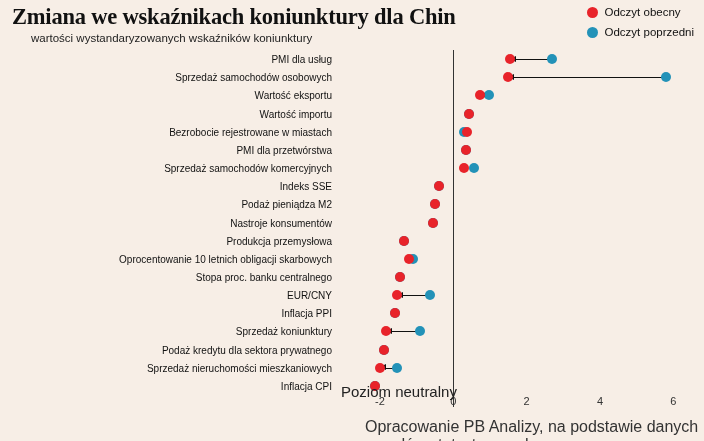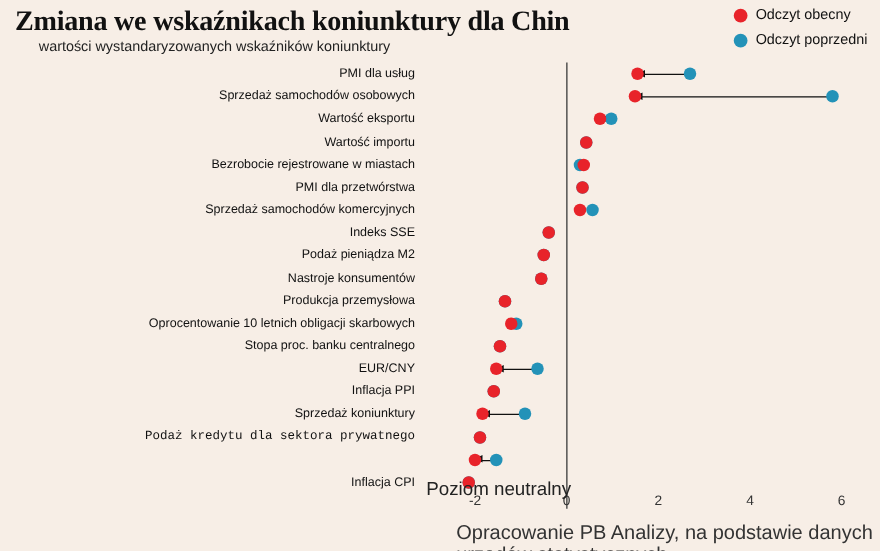--- a/index.html
+++ b/index.html
@@ -99,21 +99,22 @@
     <div class="cat-label" style="top: 118.026px;">Sprzedaż samochodów komercyjnych</div>
     <div class="cat-label" style="top: 136.184px;">Indeks SSE</div>
     <div class="cat-label" style="top: 154.342px;">Podaż pieniądza M2</div>
     <div class="cat-label" style="top: 172.5px;">Nastroje konsumentów</div>
     <div class="cat-label" style="top: 190.658px;">Produkcja przemysłowa</div>
     <div class="cat-label" style="top: 208.816px;">Oprocentowanie 10 letnich obligacji skarbowych</div>
     <div class="cat-label" style="top: 226.974px;">Stopa proc. banku centralnego</div>
     <div class="cat-label" style="top: 245.132px;">EUR/CNY</div>
     <div class="cat-label" style="top: 263.289px;">Inflacja PPI</div>
     <div class="cat-label" style="top: 281.447px;">Sprzedaż koniunktury</div>
-    <div class="cat-label" style="top: 299.605px; font-family: Liberation Mono, monospace;">Podaż kredytu dla sektora prywatnego</div>
+    <div class="cat-label" style="top: 299.605px;">Podaż kredytu dla sektora prywatnego</div>
+    <div class="cat-label" style="top: 317.763px;">Sprzedaż nieruchomości mieszkaniowych</div>
     <div class="cat-label" style="top: 335.921px;">Inflacja CPI</div>
   </div>
 <div id="plot">
     <div class="zero-line" style="left: 117.333px;"></div>
     <div class="conn" style="top: 9.07895px; left: 174.167px; width: 42.1667px;"></div>
     <div class="arrowhead" style="top: 5.57895px; left: 174.167px; border-right: 6px solid rgb(17, 17, 17);"></div>
     <div class="dot" style="left: 216.333px; top: 9.07895px; background: rgb(35, 146, 184);"></div>
     <div class="dot" style="left: 174.167px; top: 9.07895px; background: rgb(232, 35, 42);"></div>
     <div class="conn" style="top: 27.2368px; left: 172.333px; width: 157.667px;"></div>
     <div class="arrowhead" style="top: 23.7368px; left: 172.333px; border-right: 6px solid rgb(17, 17, 17);"></div>

